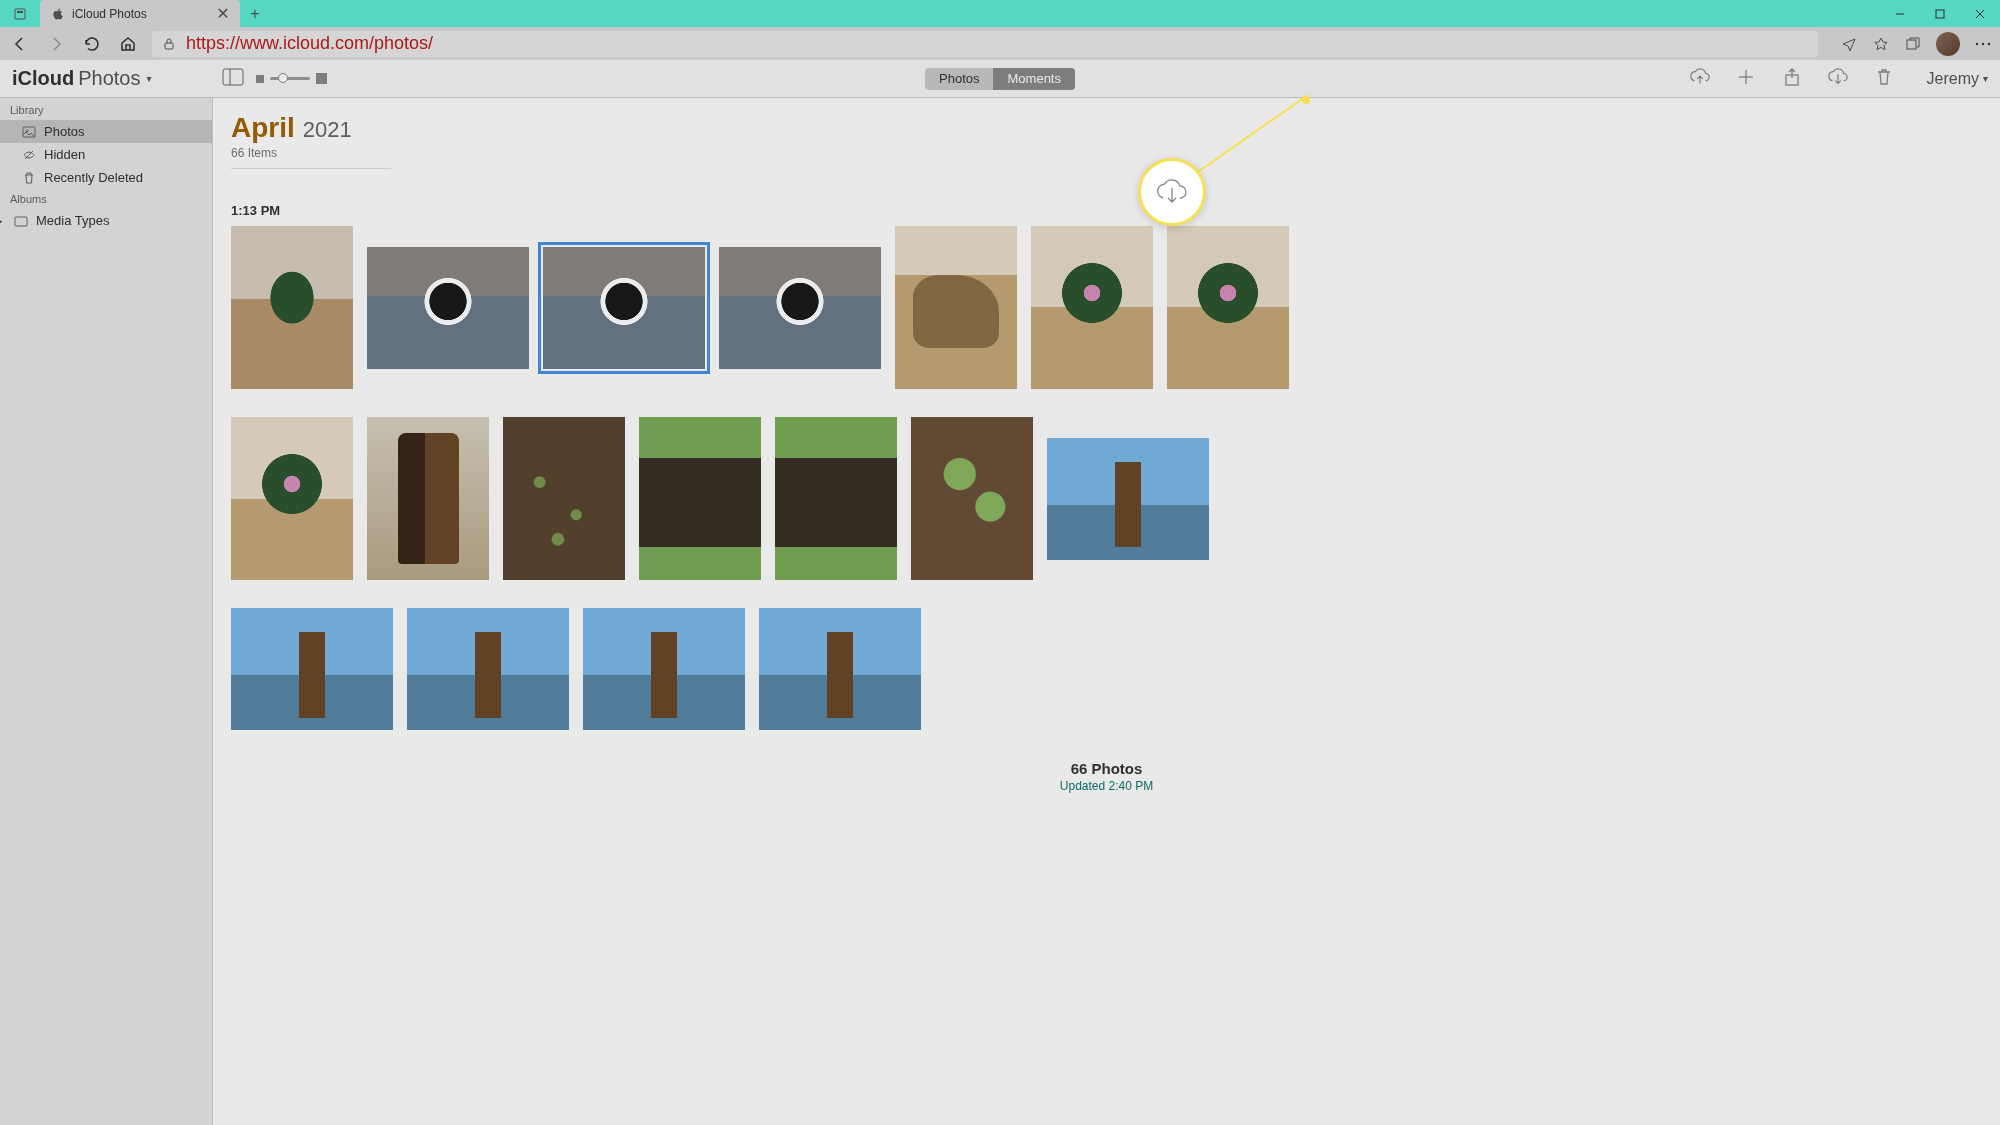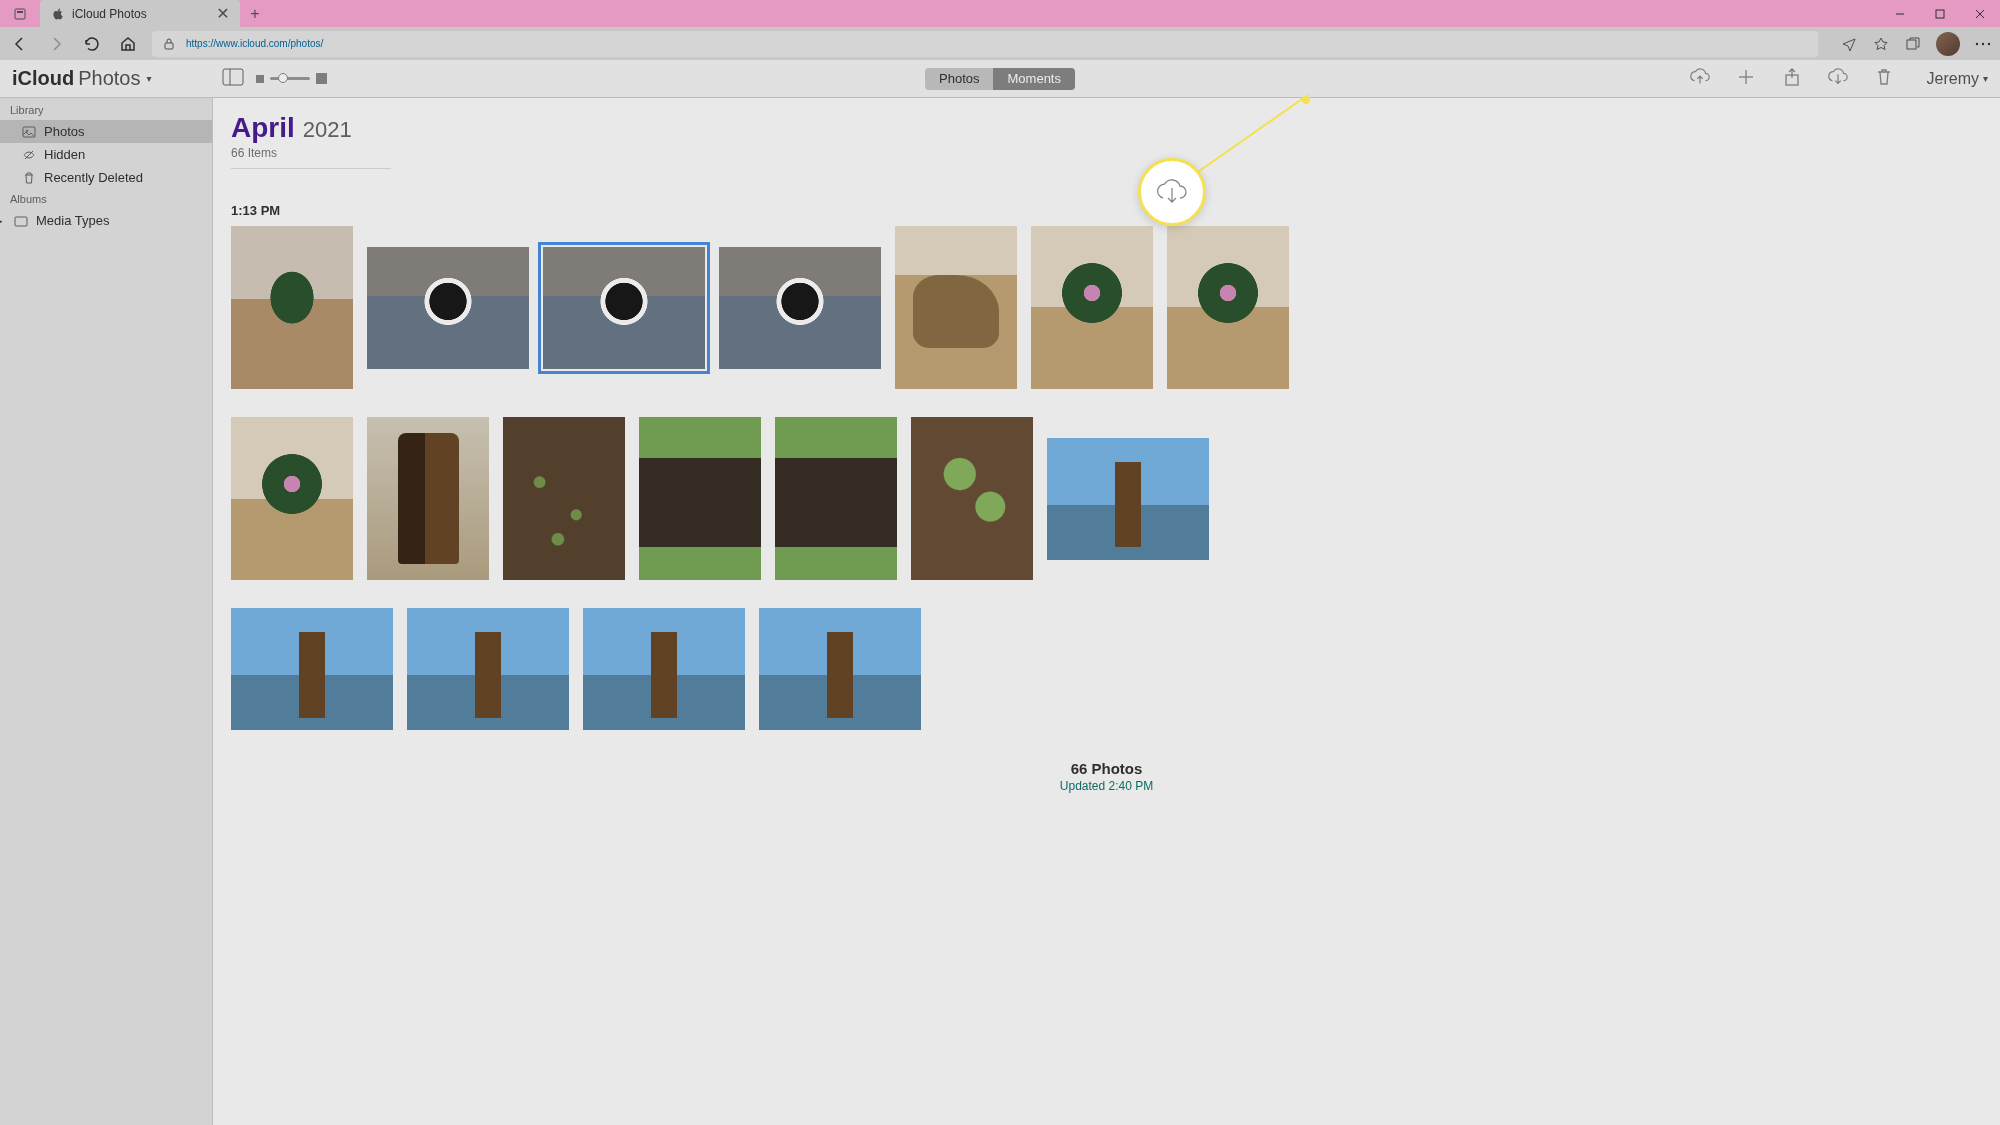--- a/index.html
+++ b/index.html
@@ -1,37 +1,37 @@
 <!DOCTYPE html>
 <html><head>
 <meta charset="utf-8">
 <style>
 * { margin: 0; padding: 0; box-sizing: border-box; font-family: -apple-system, BlinkMacSystemFont, "Segoe UI", sans-serif; }
 body { width: 2000px; height: 1125px; background: #fff; position: relative; overflow: hidden; }
 
 
-.browser-chrome { height: 27px; background: #f9a8d4; display: flex; align-items: flex-end; position: relative; }
+.browser-chrome { height: 27px; background: #5eead4; display: flex; align-items: flex-end; position: relative; }
 .tab-area { display: flex; height: 27px; align-items: flex-end; }
 .tab-handle { width: 40px; height: 27px; display: flex; align-items: center; justify-content: center; }
 .tab-handle svg { width: 14px; height: 14px; fill: #555; }
 .tab { background: #d9d9d9; height: 27px; width: 200px; display: flex; align-items: center; padding: 0 10px; border-radius: 4px 4px 0 0; position: relative; }
 .tab-icon { width: 14px; height: 14px; margin-right: 8px; }
 .tab-title { font-size: 12px; color: #333; flex: 1; }
 .tab-close { width: 14px; height: 14px; display: flex; align-items: center; justify-content: center; color: #555; }
 .new-tab { width: 30px; height: 27px; display: flex; align-items: center; justify-content: center; color: #555; font-size: 16px; }
 .window-controls { position: absolute; right: 0; top: 0; display: flex; height: 27px; }
 .win-btn { width: 40px; display: flex; align-items: center; justify-content: center; color: #333; }
 
 .addr-bar { height: 33px; background: #d9d9d9; display: flex; align-items: center; padding: 0 8px; gap: 12px; }
 .nav-btn { width: 24px; height: 24px; display: flex; align-items: center; justify-content: center; }
 .nav-btn svg { width: 18px; height: 18px; stroke: #333; fill: none; stroke-width: 1.5; }
 .nav-btn.disabled svg { stroke: #999; }
 .url-box { flex: 1; height: 26px; background: #e8e8e8; border-radius: 4px; display: flex; align-items: center; padding: 0 10px; gap: 10px; }
 .lock-icon { width: 14px; height: 14px; }
-.url-text { font-size: 10px; color: #0369a1; }
+.url-text { font-size: 18px; color: #b91c1c; }
 .addr-right { display: flex; align-items: center; gap: 14px; margin-left: 10px; }
 .addr-icon { width: 18px; height: 18px; display: flex; align-items: center; justify-content: center; }
 .profile-pic { width: 24px; height: 24px; border-radius: 50%; background: linear-gradient(135deg,#8a6d5a,#5a4030); }
 
 
 .icloud-header { height: 38px; border-bottom: 1px solid #ccc; display: flex; align-items: center; padding: 0 12px; position: relative; background: #f5f5f5; }
 .app-title { font-size: 20px; color: #333; display: flex; align-items: center; gap: 4px; }
 .app-title .bold { font-weight: 700; }
 .app-title .light { font-weight: 300; color: #555; }
 .app-title .caret { font-size: 10px; color: #555; margin-left: 2px; }
@@ -56,21 +56,21 @@
 .sidebar { width: 213px; background: #e5e5e5; border-right: 1px solid #ccc; padding-top: 2px; }
 .sb-header { font-size: 11px; color: #666; padding: 4px 10px; }
 .sb-item { display: flex; align-items: center; gap: 8px; padding: 4px 10px 4px 22px; font-size: 13px; color: #333; }
 .sb-item.selected { background: #c5c5c5; font-weight: 500; }
 .sb-item svg { width: 14px; height: 14px; stroke: #666; fill: none; }
 .sb-item .disclosure { width: 10px; margin-left: -14px; }
 .sb-item.album { padding-left: 10px; }
 
 .content { flex: 1; overflow: auto; padding: 14px 18px 40px; background: #fdfdfd; position: relative; }
 .date-header { display: flex; align-items: baseline; gap: 8px; }
-.date-month { font-size: 28px; font-weight: 700; color: #4c1d95; }
+.date-month { font-size: 28px; font-weight: 700; color: #a16207; }
 .date-year { font-size: 22px; font-weight: 300; color: #666; }
 .item-count { font-size: 12px; color: #777; margin-top: 2px; }
 .divider { height: 1px; background: #ddd; margin-top: 8px; width: 160px; }
 
 .time-label { font-size: 13px; font-weight: 600; color: #333; margin-top: 34px; margin-bottom: 8px; }
 .thumb { background: #888; position: relative; }
 .thumb.portrait { width: 122px; height: 163px; }
 .thumb.landscape { width: 162px; height: 122px; }
 .thumb.selected { outline: 3px solid #4a90e2; outline-offset: 2px; }
 .row { display: flex; gap: 14px; align-items: center; margin-bottom: 28px; }

